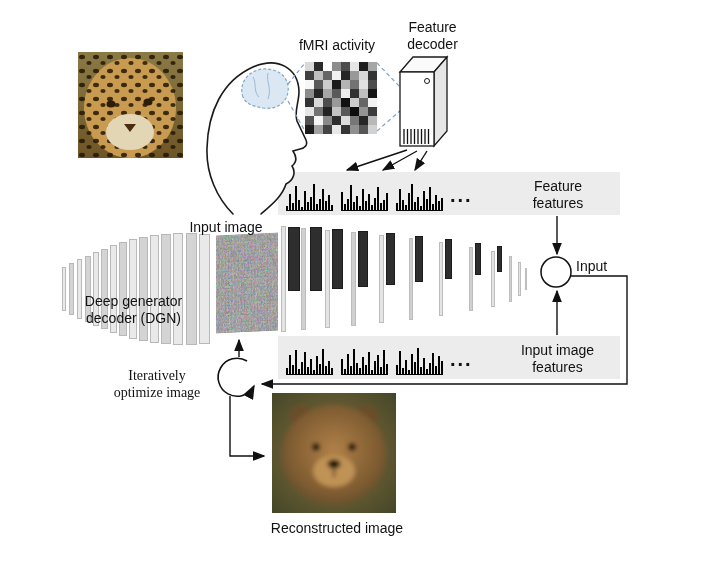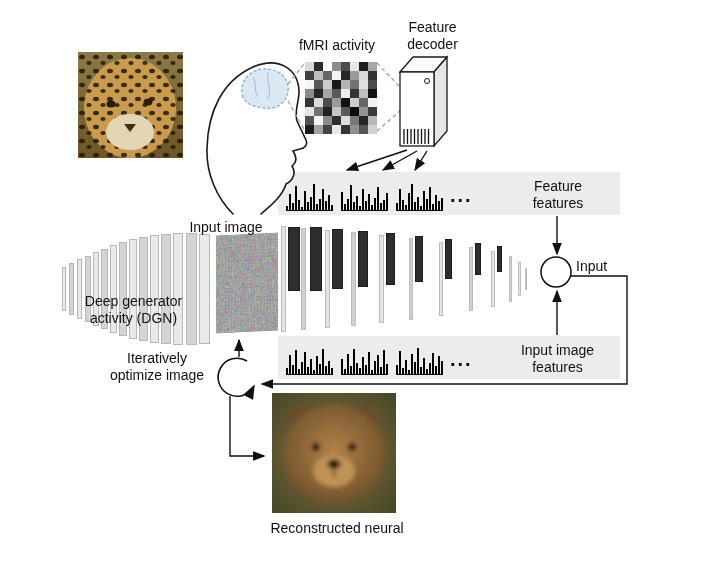--- a/index.html
+++ b/index.html
@@ -33,27 +33,27 @@
   <div class="band" style="left:278px;top:172px;width:342px;height:43px;"></div>
   <div class="band" style="left:278px;top:336px;width:342px;height:43px;"></div>
 
   <div class="label" style="left:282px;top:37px;width:110px;">fMRI activity</div>
   <div class="label" style="left:385px;top:19px;width:95px;">Feature
 decoder</div>
   <div class="label" style="left:518px;top:178px;width:80px;">Feature
 features</div>
   <div class="label" style="left:180px;top:219px;width:92px;">Input image</div>
   <div class="label" style="left:56px;top:293px;width:155px;">Deep generator
-activity (DGN)</div>
+decoder (DGN)</div>
   <div class="label" style="left:576px;top:258px;width:44px;text-align:left;">Input</div>
   <div class="label" style="left:510px;top:342px;width:95px;">Input image
 features</div>
-  <div class="label" style="left:98px;top:350px;width:118px;">Iteratively
+  <div class="label" style="left:98px;top:368px;width:118px;font-family:Liberation Serif, serif;">Iteratively
 optimize image</div>
-  <div class="label" style="left:252px;top:520px;width:170px;">Reconstructed neural</div>
+  <div class="label" style="left:252px;top:520px;width:170px;">Reconstructed image</div>
 
   <div class="grid" style="left:305px;top:62px;">
       <div class="cell" style="background: rgb(217, 217, 217);"></div>
       <div class="cell" style="background: rgb(43, 43, 43);"></div>
       <div class="cell" style="background: rgb(255, 255, 255);"></div>
       <div class="cell" style="background: rgb(140, 140, 140);"></div>
       <div class="cell" style="background: rgb(77, 77, 77);"></div>
       <div class="cell" style="background: rgb(230, 230, 230);"></div>
       <div class="cell" style="background: rgb(31, 31, 31);"></div>
       <div class="cell" style="background: rgb(166, 166, 166);"></div>

